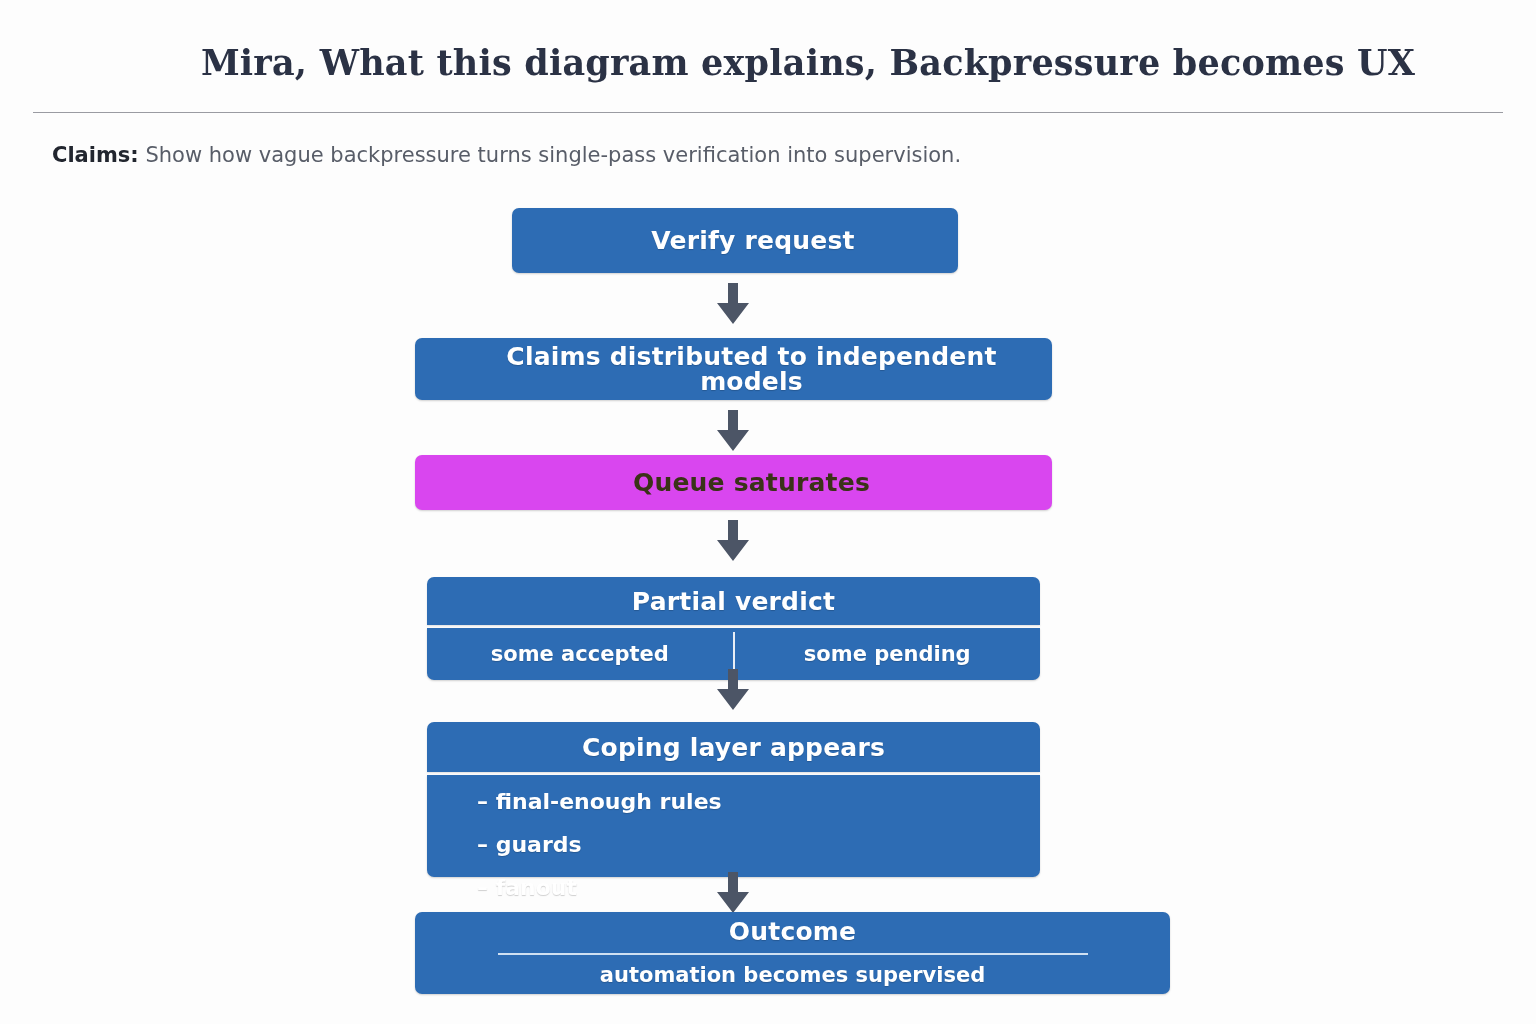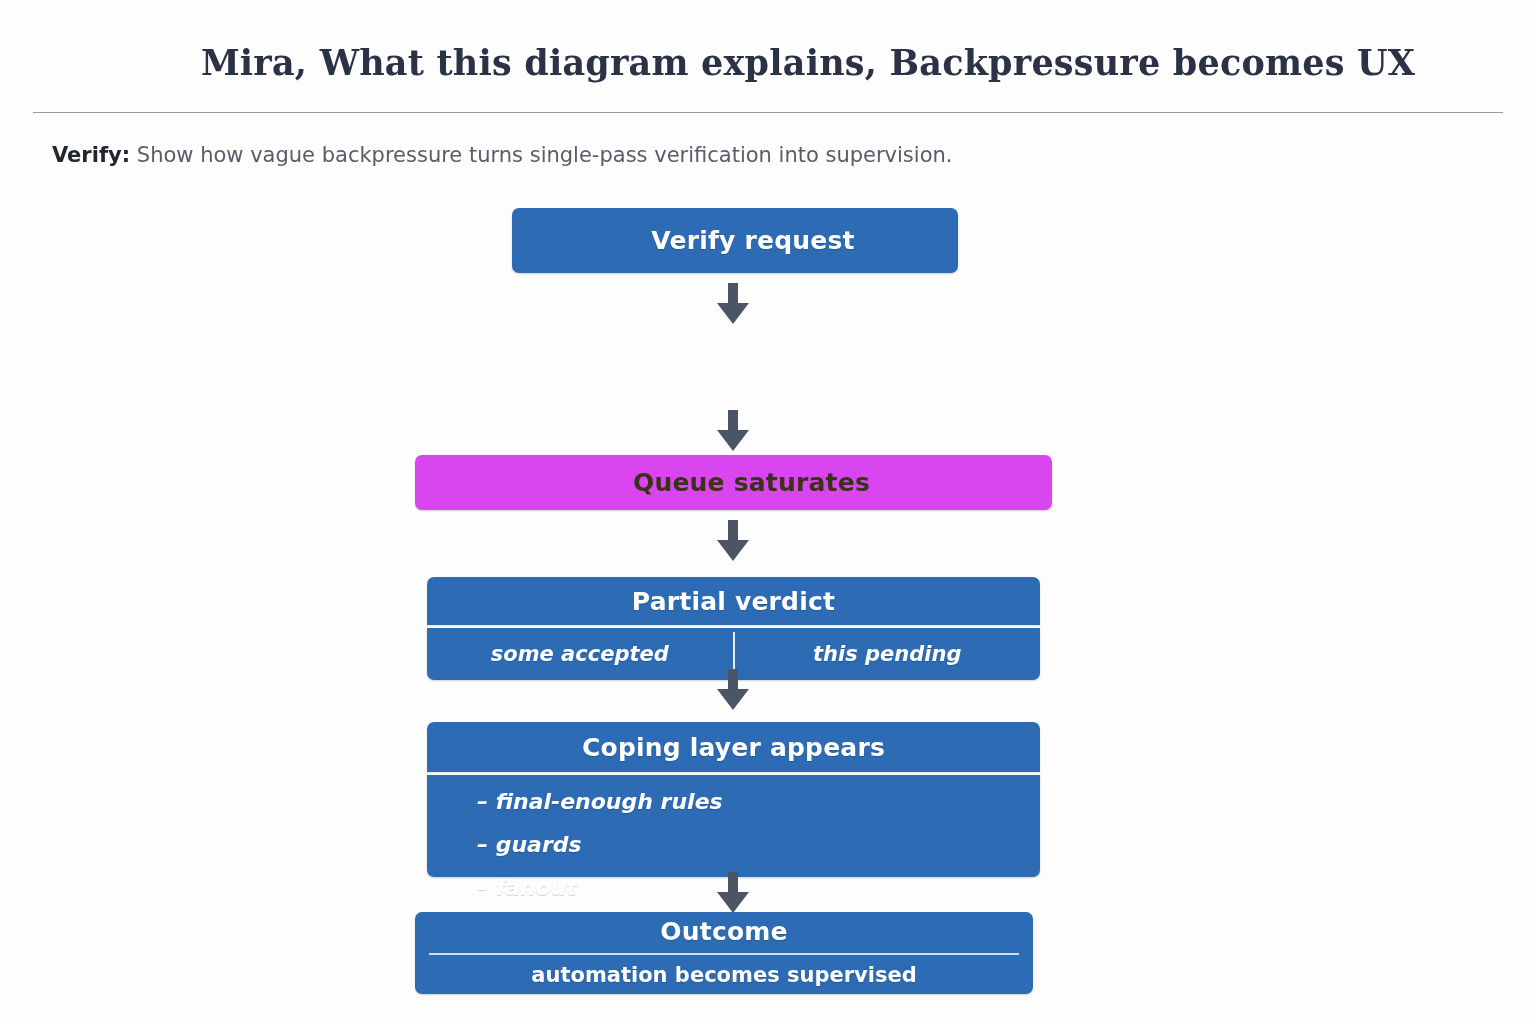--- a/index.html
+++ b/index.html
@@ -111,21 +111,20 @@
     justify-content: center;
     box-shadow: 0 1px 2px rgba(0,0,0,0.12);
   }
   .body {
     box-sizing: border-box;
     background: #2d6cb4;
     border-radius: 0 0 7px 7px;
     margin-top: 3px;
     box-shadow: 0 1px 2px rgba(0,0,0,0.18);
     position: relative;
-    font-style: italic;
   }
 
   
   .cells {
     display: flex;
     height: 100%;
     align-items: center;
   }
   .cell {
     flex: 1 1 50%;
@@ -188,33 +187,36 @@
 </head>
 <body>
 
 <div class="page">
 
   <div class="title">Mira, What this diagram explains, Backpressure becomes UX</div>
 
   <div class="header-rule"></div>
 
   <div class="purpose">
-    <span class="purpose-label">Verify:</span><span class="purpose-text"> Show how vague backpressure turns single-pass verification into supervision.</span>
+    <span class="purpose-label">Claims:</span><span class="purpose-text"> Show how vague backpressure turns single-pass verification into supervision.</span>
   </div>
 
   <div class="node simple" style="left:512px; top:208px; width:446px; height:65px;">
     <div class="node-title">Verify request</div>
   </div>
 
   <div class="arrow" style="left:716px; top:283px;">
     <svg width="34" height="42" viewBox="0 0 34 42" aria-hidden="true">
       <polygon points="12,0 22,0 22,20 33,20 17,41 1,20 12,20" fill="#4c5566"></polygon>
     </svg>
   </div>
 
+  <div class="node simple" style="left:415px; top:338px; width:637px; height:62px;">
+    <div class="node-title">Claims distributed to independent models</div>
+  </div>
 
   <div class="arrow" style="left:716px; top:410px;">
     <svg width="34" height="42" viewBox="0 0 34 42" aria-hidden="true">
       <polygon points="12,0 22,0 22,20 33,20 17,41 1,20 12,20" fill="#4c5566"></polygon>
     </svg>
   </div>
 
   <div class="node simple accent" style="left:415px; top:455px; width:637px; height:55px;">
     <div class="node-title">Queue saturates</div>
   </div>
@@ -226,21 +228,21 @@
   </div>
 
   <div class="node split" style="left:415px; top:565px; width:637px; height:103px;">
     <div class="band" style="height:48px;">
       <div class="node-title">Partial verdict</div>
     </div>
     <div class="body" style="height:52px;">
       <div class="cells">
         <div class="cell">some accepted</div>
         <div class="cell-divider"></div>
-        <div class="cell">this pending</div>
+        <div class="cell">some pending</div>
       </div>
     </div>
   </div>
 
   <div class="arrow" style="left:716px; top:669px;">
     <svg width="34" height="42" viewBox="0 0 34 42" aria-hidden="true">
       <polygon points="12,0 22,0 22,20 33,20 17,41 1,20 12,20" fill="#4c5566"></polygon>
     </svg>
   </div>
 
@@ -256,19 +258,19 @@
       </ul>
     </div>
   </div>
 
   <div class="arrow" style="left:716px; top:872px;">
     <svg width="34" height="42" viewBox="0 0 34 42" aria-hidden="true">
       <polygon points="12,0 22,0 22,20 33,20 17,41 1,20 12,20" fill="#4c5566"></polygon>
     </svg>
   </div>
 
-  <div class="node outcome" style="left:415px; top:912px; width:618px; height:82px;">
+  <div class="node outcome" style="left:415px; top:912px; width:755px; height:82px;">
     <div class="node-title">Outcome</div>
     <div class="outcome-rule"></div>
     <div class="outcome-sub">automation becomes supervised</div>
   </div>
 
 </div>
 
 </body></html>

